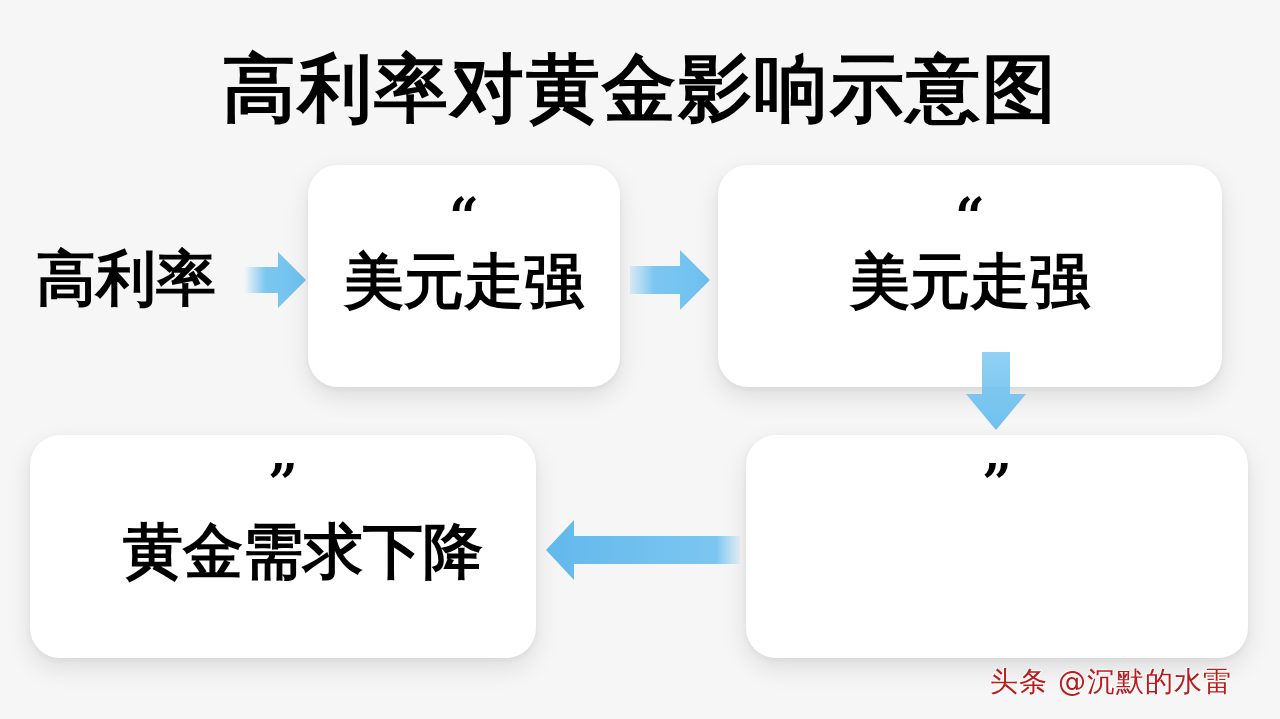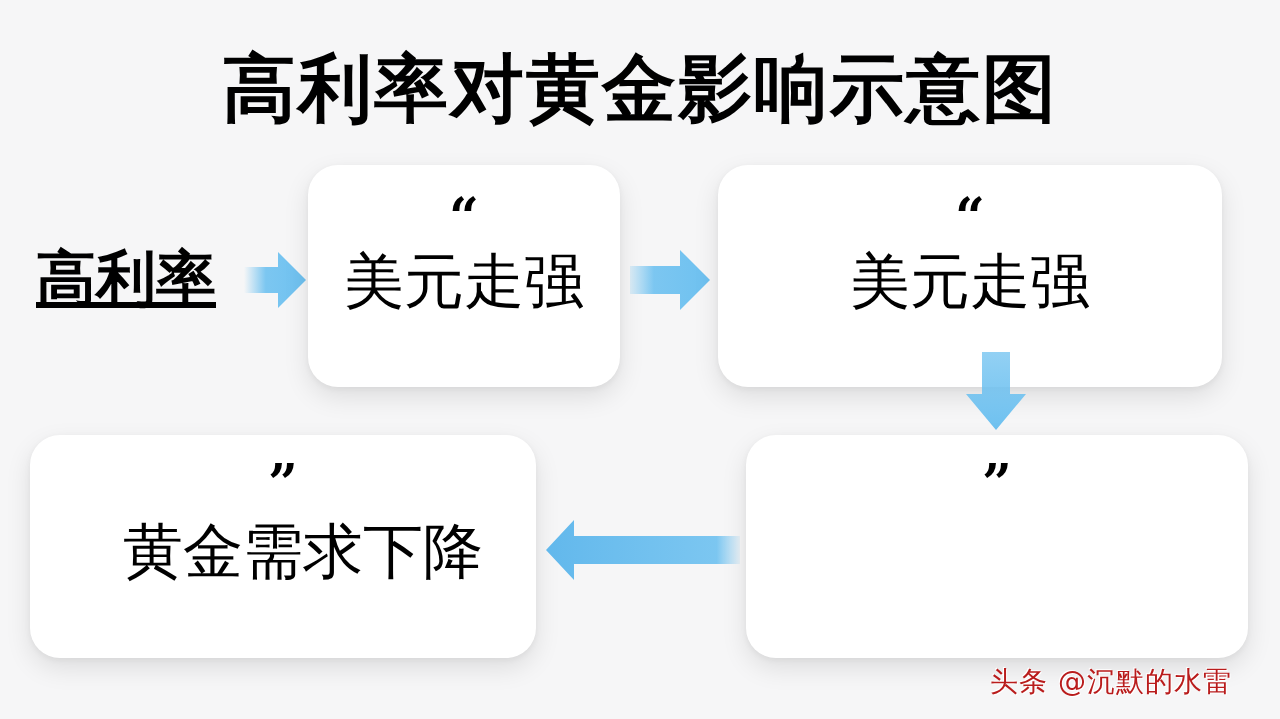--- a/index.html
+++ b/index.html
@@ -40,31 +40,30 @@
       font-size: 52px;
       font-weight: bold;
       line-height: 52px;
       font-family: "DejaVu Serif", "Liberation Serif", serif;
     }
     .label {
       position: absolute;
       left: 0;
       width: 100%;
       font-size: 60px;
-      font-weight: normal;
+      font-weight: bold;
       line-height: 72px;
     }
     .lead {
       position: absolute;
       left: 36px;
       top: 242px;
       font-size: 60px;
       font-weight: bold;
       line-height: 72px;
-      text-decoration: underline;
     }
     .arrow {
       position: absolute;
     }
     .watermark {
       position: absolute;
       left: 990px;
       top: 662px;
       font-size: 28px;
       line-height: 40px;

